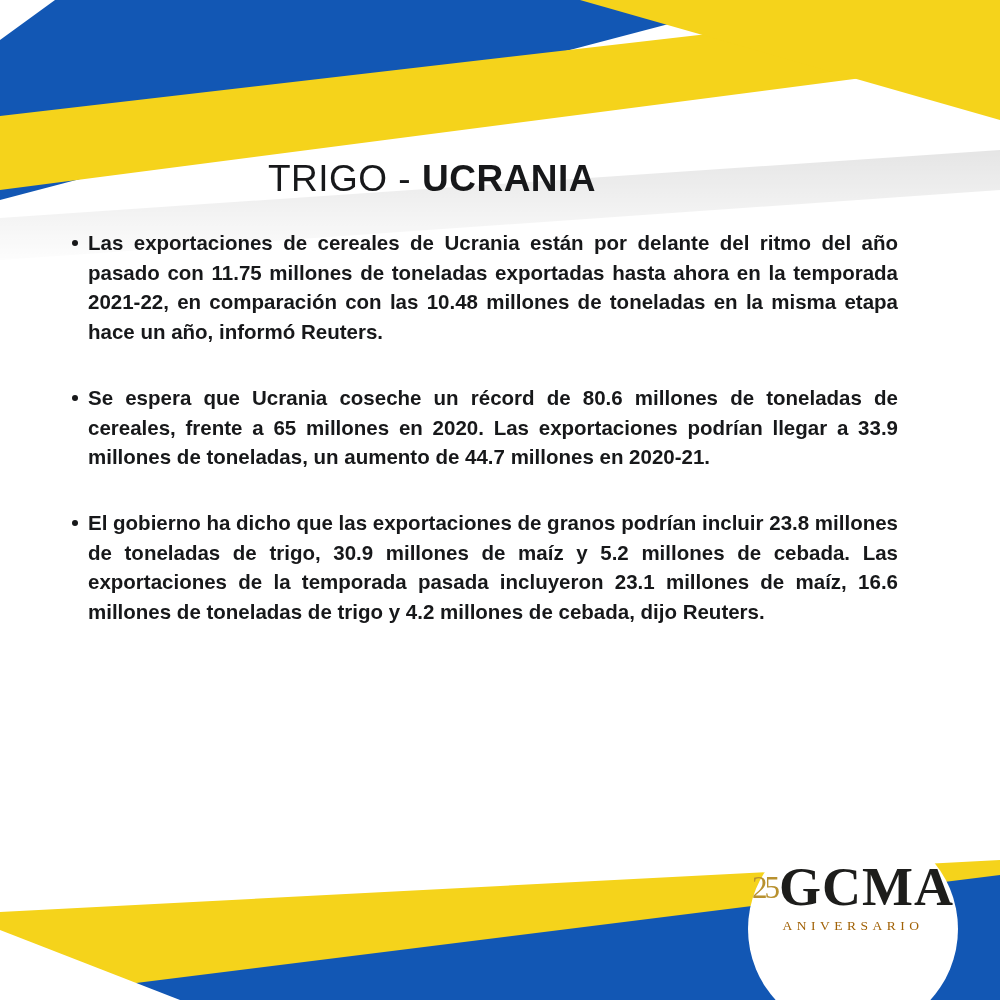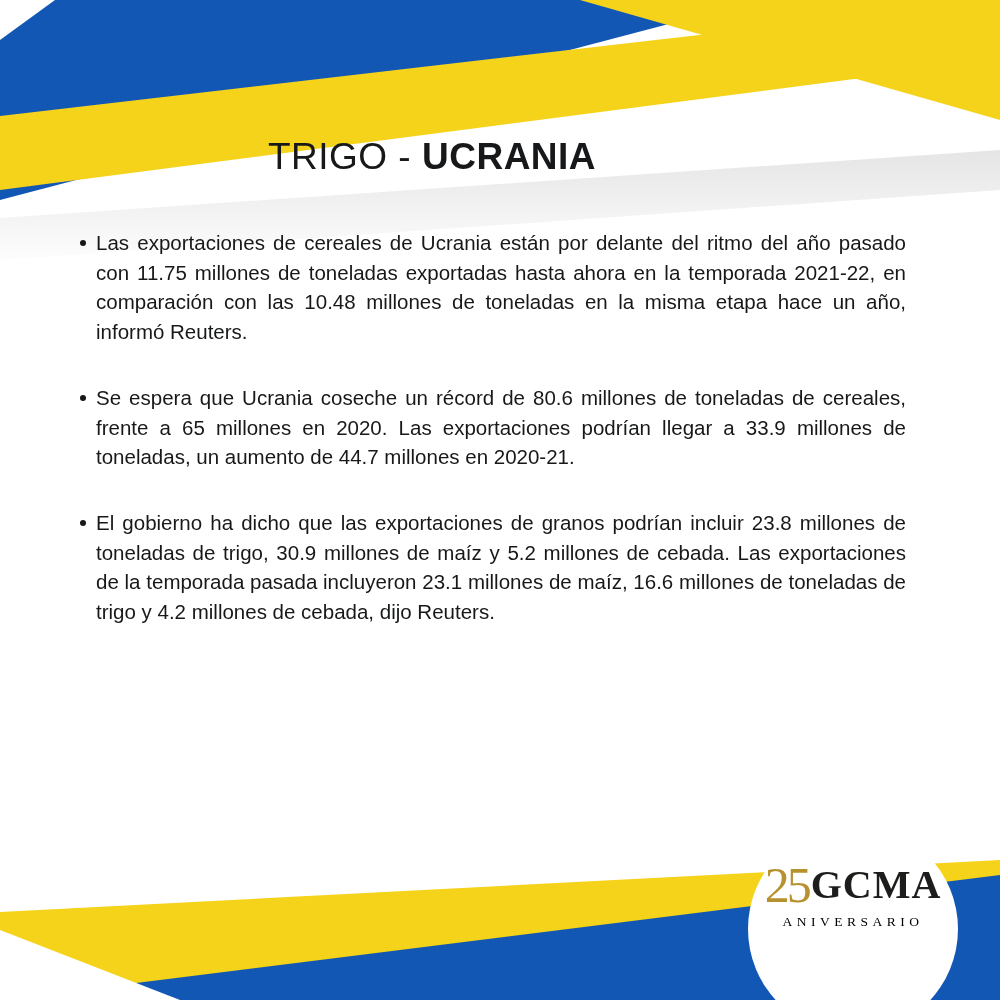--- a/index.html
+++ b/index.html
@@ -85,38 +85,39 @@
 
   
   .content {
     position: absolute;
     top: 0; left: 0;
     width: 1000px; height: 1000px;
   }
 
   .title {
     position: absolute;
-    top: 136px;
+    top: 158px;
     left: 0;
     width: 864px;
     text-align: center;
     font-size: 37px;
     letter-spacing: 0.5px;
     color: #17181a;
     font-weight: 400;
   }
   .title .strong {
     font-weight: 700;
   }
 
   .bullets {
     position: absolute;
     top: 228px;
-    left: 80px;
+    left: 72px;
     width: 826px;
+    font-weight: bold;
   }
 
   .bullet {
     display: flex;
     align-items: flex-start;
     margin-bottom: 36px;
   }
   .bullet-dot {
     flex: 0 0 auto;
     width: 16px;
@@ -157,38 +158,38 @@
     padding-top: 36px;
     box-sizing: border-box;
   }
   .logo-row {
     display: flex;
     align-items: center;
     justify-content: center;
   }
   .logo-25 {
     font-family: "Liberation Serif", serif;
-    font-size: 50px;
+    font-size: 31px;
     color: #b8912f;
     line-height: 1;
     margin-right: 2px;
     letter-spacing: -3px;
   }
   .logo-gcma {
     font-family: "Liberation Serif", serif;
-    font-size: 40px;
+    font-size: 54px;
     font-weight: 700;
     color: #1d1d1b;
     letter-spacing: 1px;
     line-height: 1;
   }
   .logo-sub {
     font-size: 13.5px;
     letter-spacing: 4.5px;
-    color: #000000;
+    color: #a16207;
     margin-top: 4px;
     font-family: "Liberation Serif", serif;
   }
 </style>
 </head>
 <body>
 
 <div class="page">
 
   <div class="band band-top-blue"></div>

